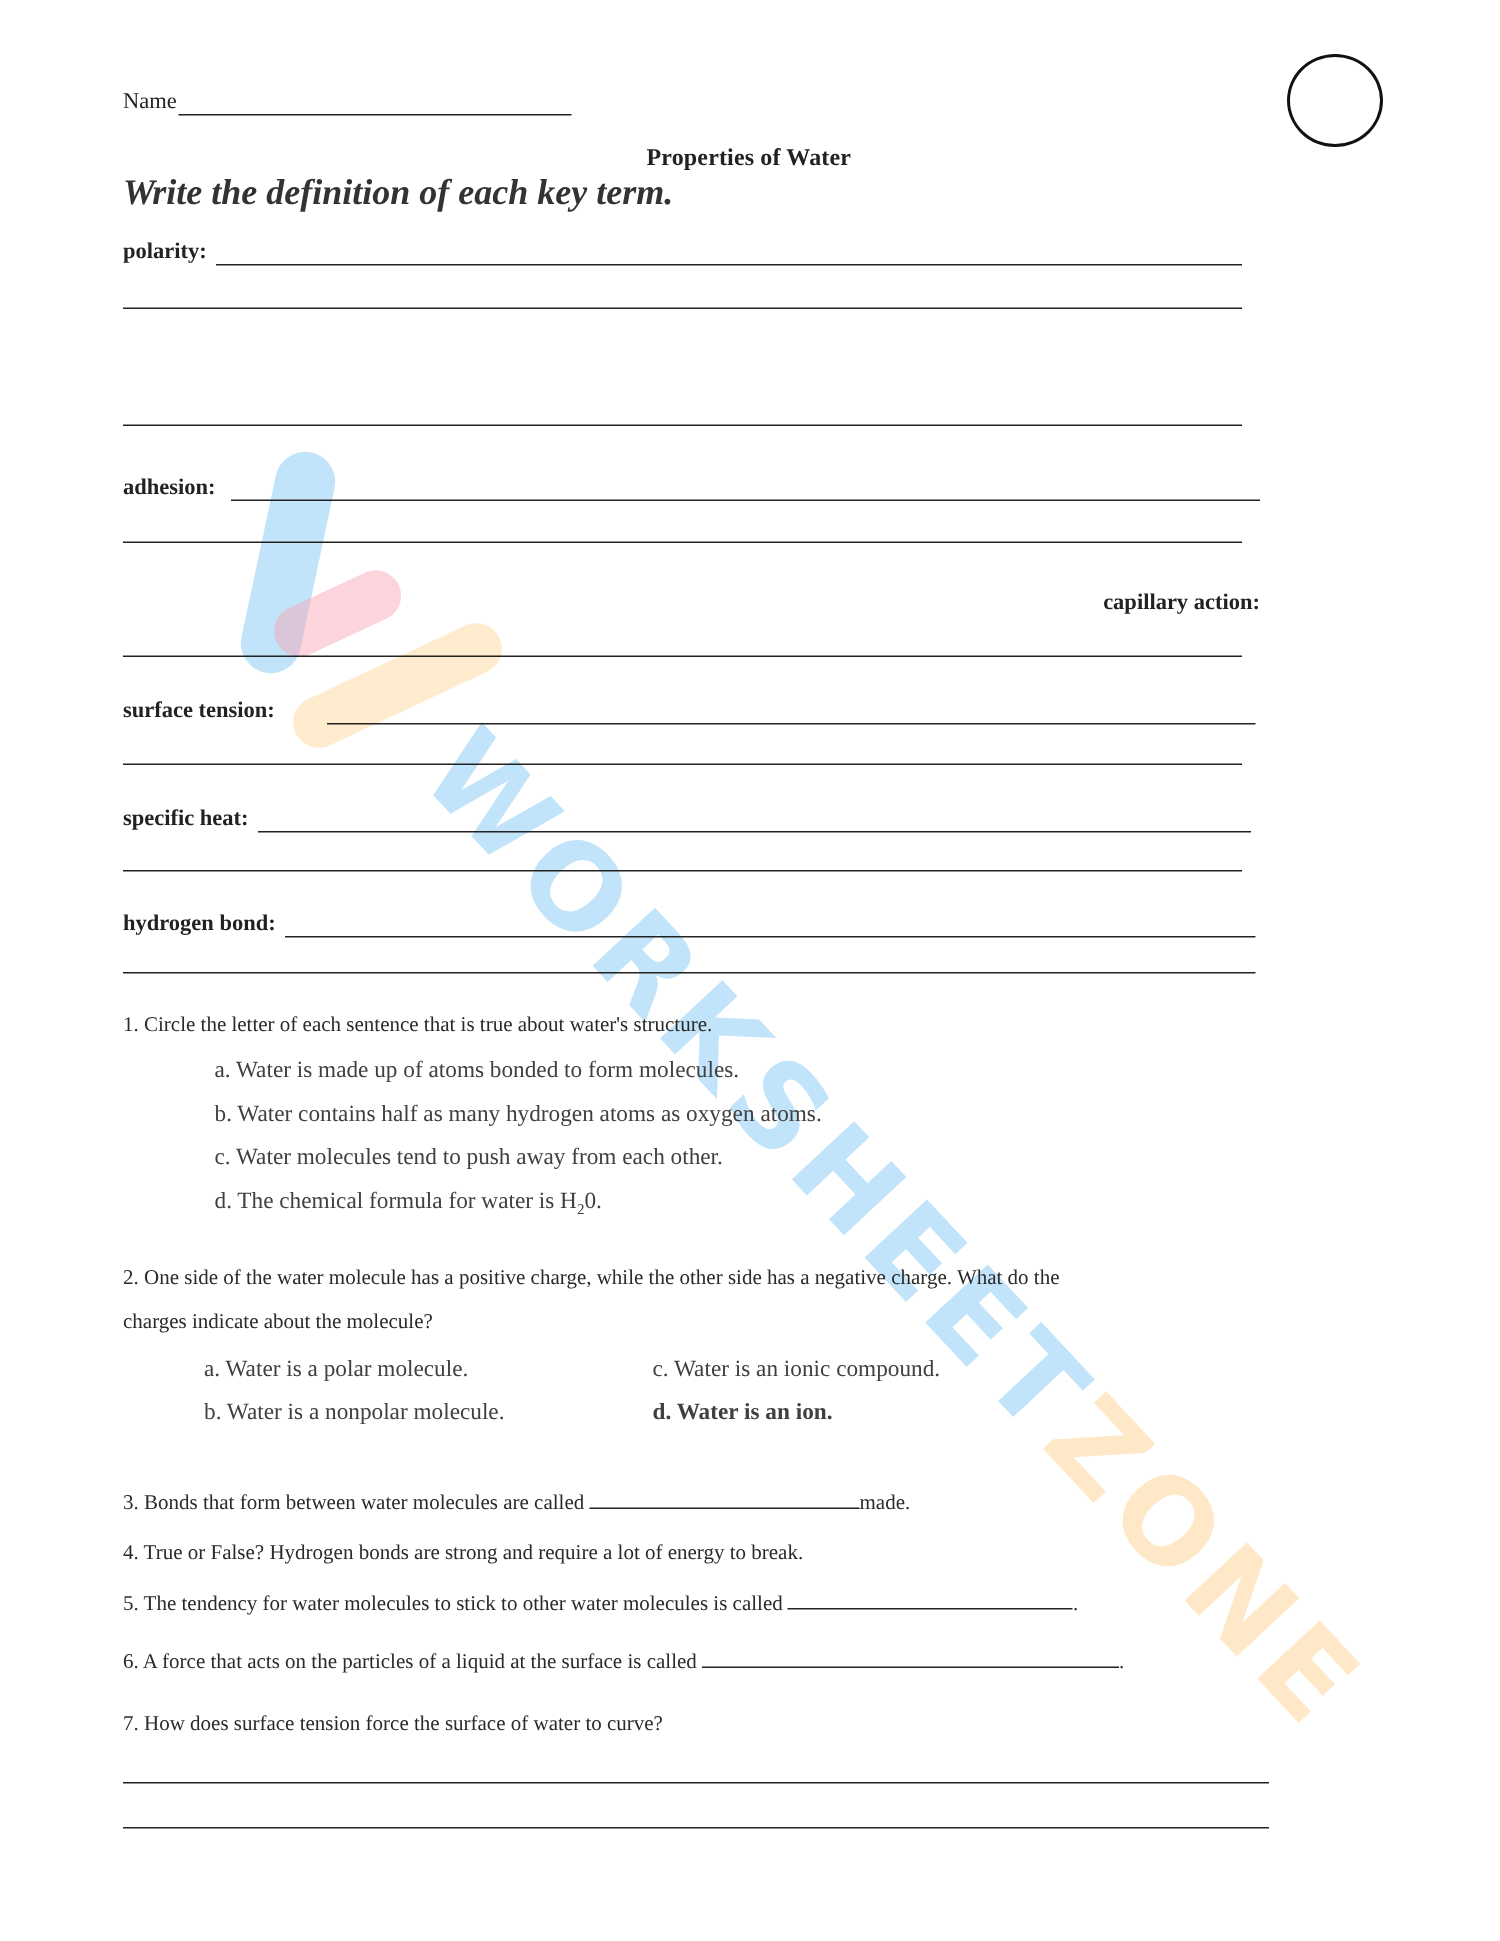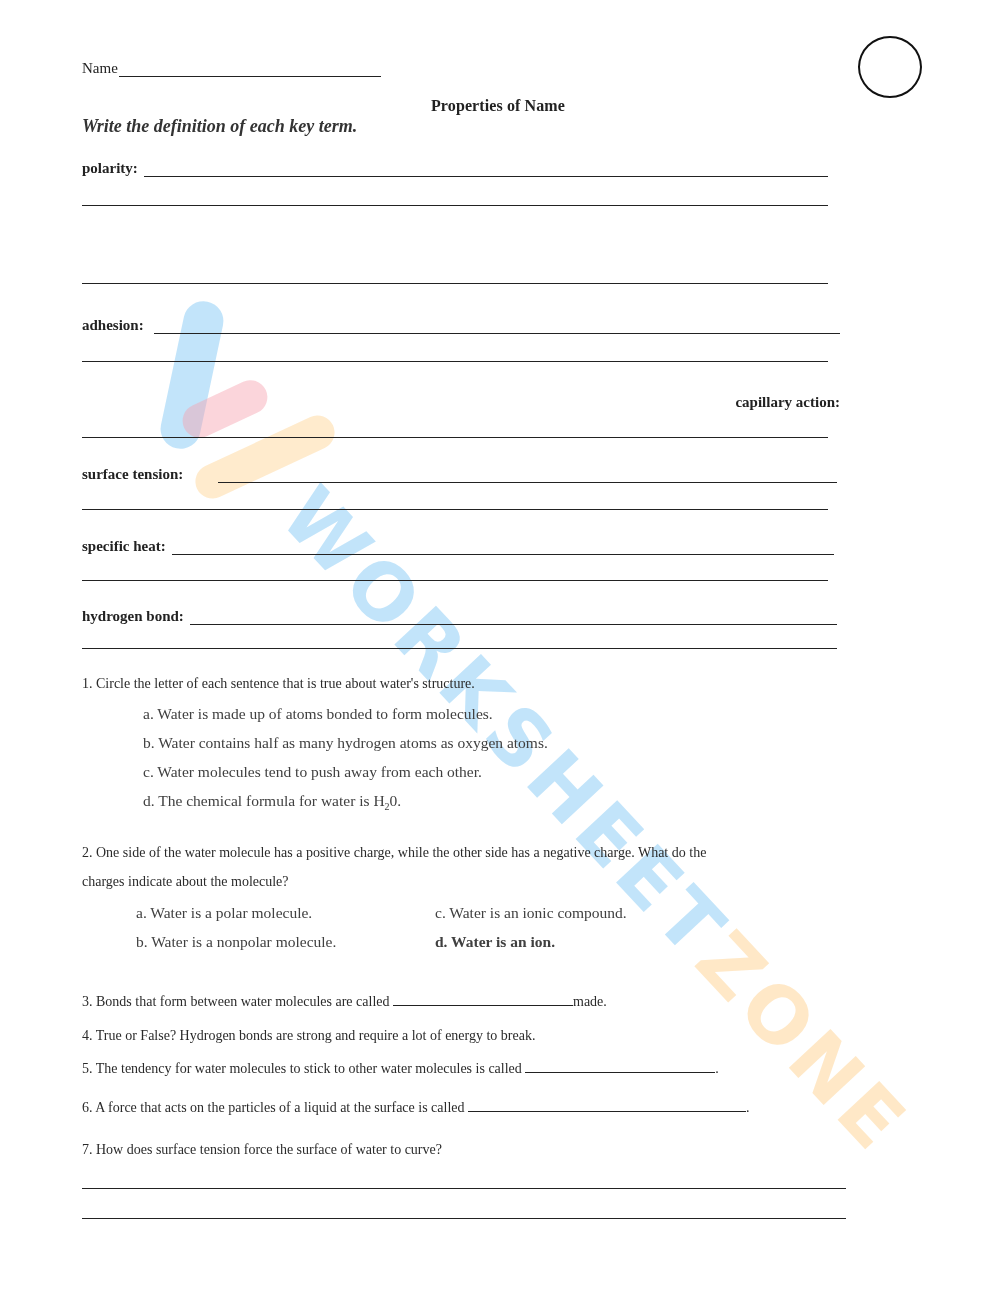--- a/index.html
+++ b/index.html
@@ -9,21 +9,21 @@
     .page { position: absolute; left: 0; top: 0; width: 1000px; height: 1294px; }
 
     .abs { position: absolute; white-space: nowrap; }
 
     .name-row { left: 82px; top: 60px; font-size: 15px; display: flex; align-items: flex-end; }
     .name-line { display: inline-block; width: 262px; border-bottom: 1.5px solid #222; height: 14px; margin-left: 1px; }
 
     .circle { left: 858px; top: 36px; width: 64px; height: 62px; border: 2.5px solid #111; border-radius: 50%; }
 
     .title { left: 431px; top: 97px; font-size: 16px; font-weight: bold; letter-spacing: 0.1px; }
-    .instructions { left: 82px; top: 116px; font-size: 18px; font-style: italic; font-weight: bold; color: #333; }
+    .instructions { left: 82px; top: 116px; font-size: 24px; font-style: italic; font-weight: bold; color: #333; }
 
     .term-row { display: flex; align-items: flex-end; left: 82px; }
     .term-label { font-size: 15px; font-weight: bold; color: #222; }
     .term-line { flex: 1; border-bottom: 1.5px solid #222; height: 12px; margin-left: 6px; }
     .full-line { left: 82px; border-bottom: 1.5px solid #222; height: 1px; }
 
     .q { font-size: 14px; color: #2a2a2a; }
     .opt { font-size: 15.5px; color: #404040; }
     .blank { display: inline-block; border-bottom: 1.5px solid #222; height: 14px; vertical-align: baseline; }
     sub { font-size: 10px; }
@@ -47,21 +47,21 @@
     <div class="wm-text" style="left:330px;top:470px;">
       <span class="blue">WORKSHEET</span><span class="orange">ZONE</span>
     </div>
   </div>
 
   <div class="abs name-row">
     <span>Name</span>
     <span class="name-line"></span>
   </div>
   <div class="abs circle"></div>
-  <div class="abs title">Properties of Name</div>
+  <div class="abs title">Properties of Water</div>
   <div class="abs instructions">Write the definition of each key term.</div>
 
   <div class="abs term-row" style="top:160px;width:746px;">
     <span class="term-label">polarity:</span>
     <span class="term-line"></span>
   </div>
   <div class="abs full-line" style="top:205px;width:746px;"></div>
 
   <div class="abs full-line" style="top:283px;width:746px;"></div>
 

